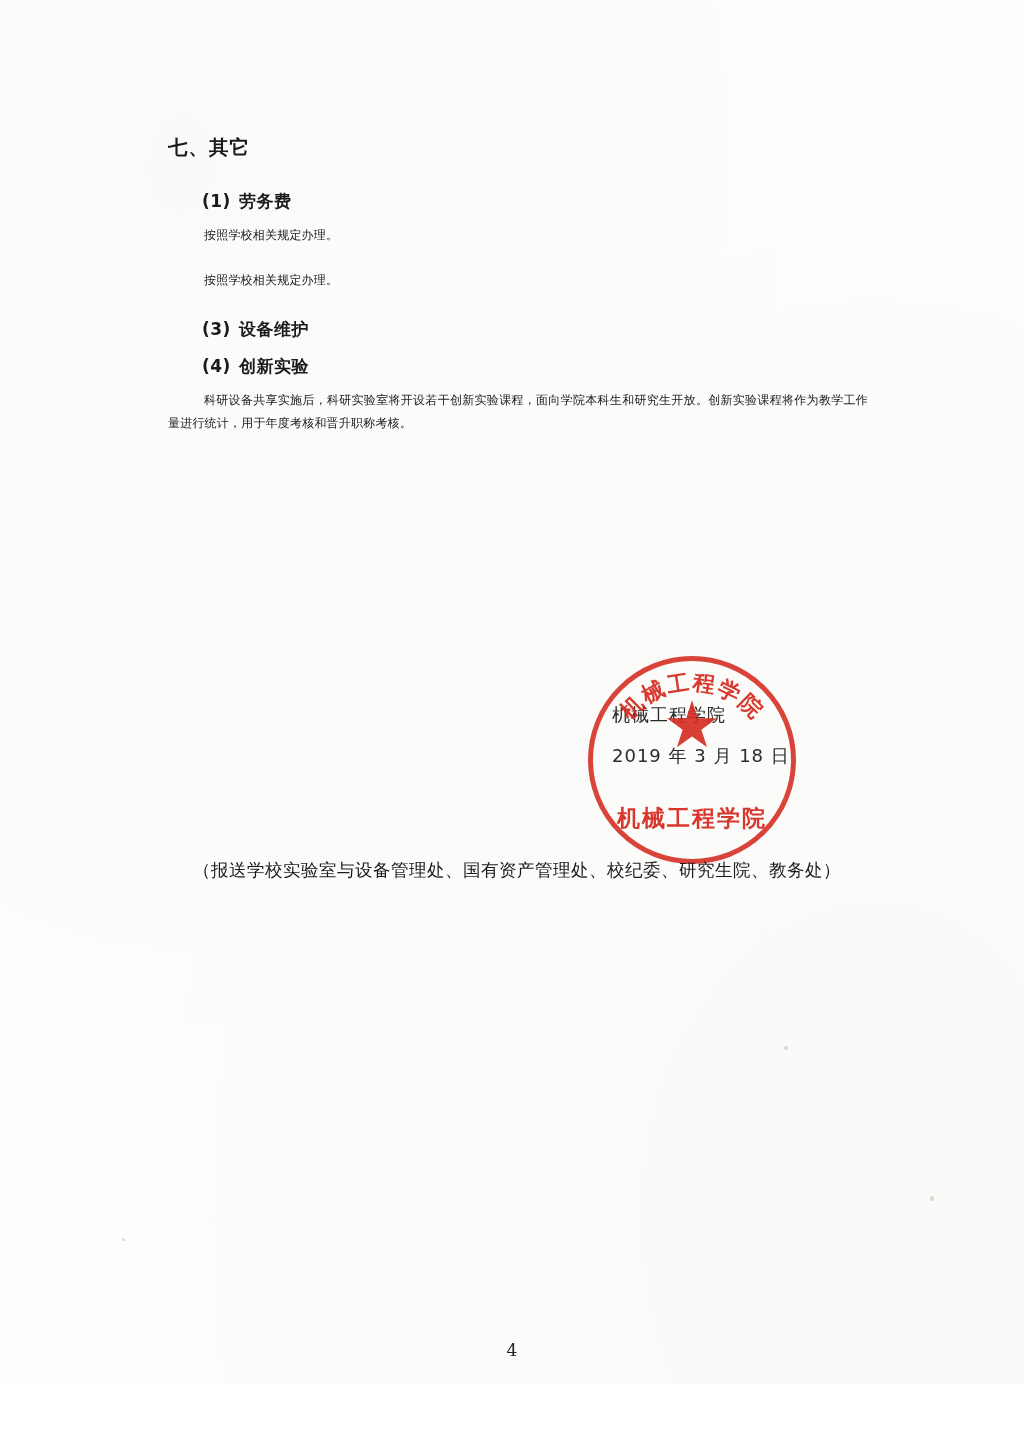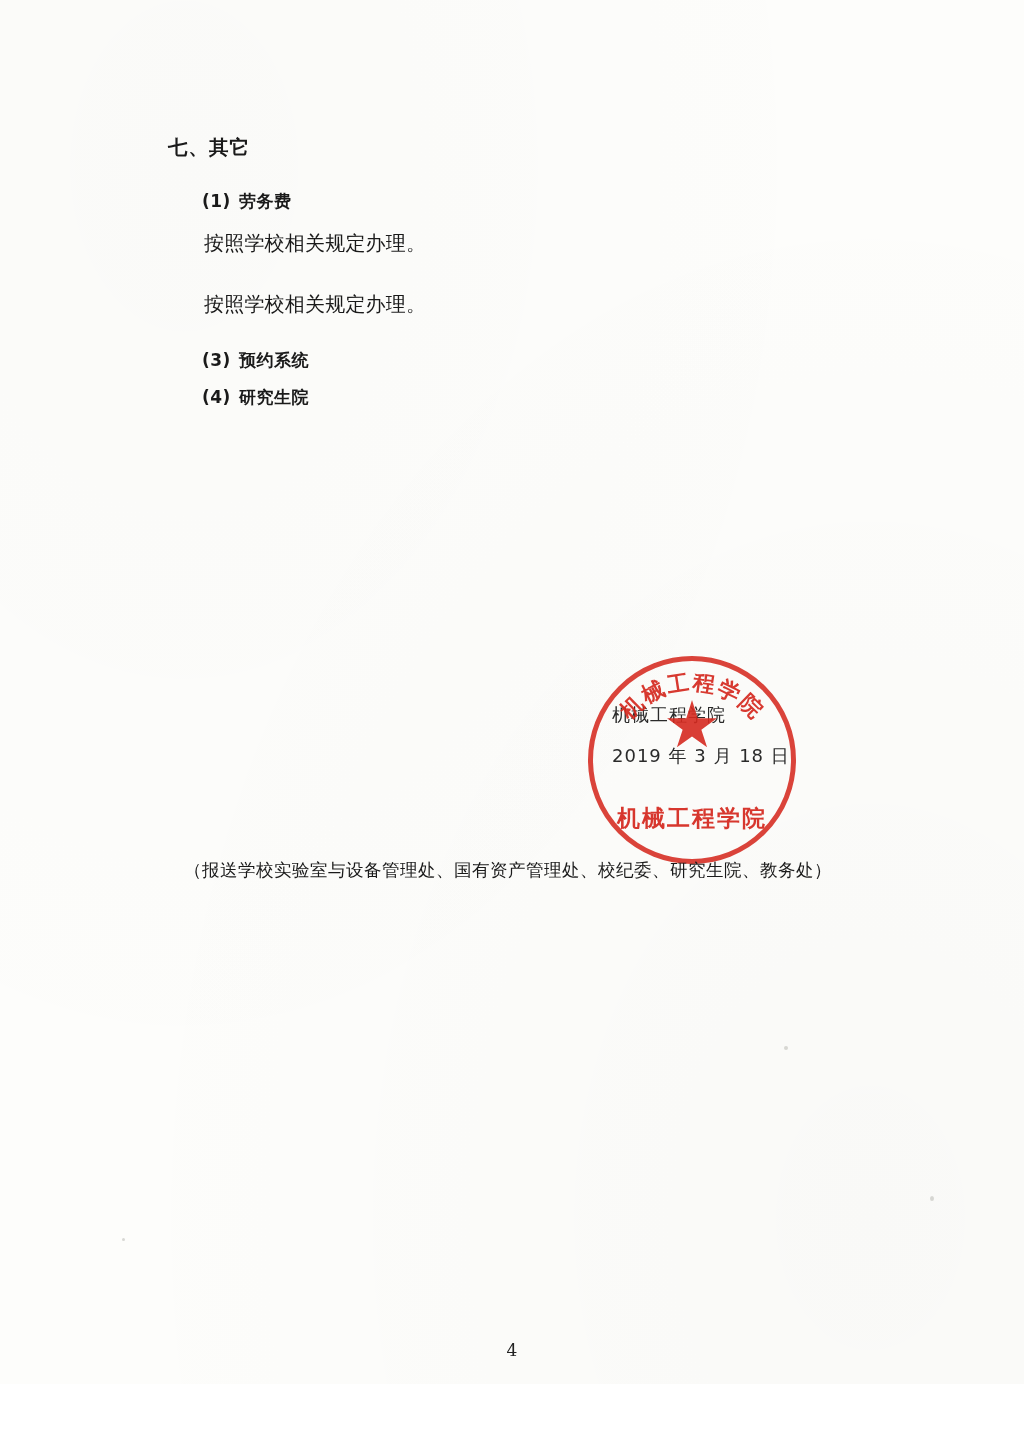--- a/index.html
+++ b/index.html
@@ -46,21 +46,21 @@
     font-weight: bold;
     margin: 0 0 8px 0;
     padding-left: 34px;
     letter-spacing: 0.5px;
     line-height: 1.7;
   }
   .sub-heading .num {
     margin-right: 8px;
   }
   .para {
-    font-size: 20px;
+    font-size: 12px;
     line-height: 1.95;
     margin: 0 0 18px 0;
     text-align: justify;
     text-justify: inter-ideograph;
     text-indent: 36px;
     letter-spacing: 0.2px;
   }
   .para.tight {
     margin-bottom: 22px;
   }
@@ -135,21 +135,21 @@
     text-align: center;
     color: #d5291f;
     font-size: 23px;
     font-weight: bold;
     letter-spacing: 2px;
     opacity: 0.93;
     font-family: "DejaVu Sans", "Liberation Sans", sans-serif;
   }
   .footnote {
     position: absolute;
-    left: 184px;
+    left: 193px;
     top: 858px;
     font-size: 17.5px;
     letter-spacing: 0.5px;
     color: #1a1a1a;
     font-family: "DejaVu Serif", "Liberation Serif", serif;
   }
   .page-number {
     position: absolute;
     left: 0;
     top: 1340px;
@@ -177,23 +177,24 @@
 
   <div class="content">
 
     <div class="heading"><span>七、</span><span>其它</span></div>
 
     <div class="sub-heading"><span class="num">(1)</span><span>劳务费</span></div>
     <p class="para tight">按照学校相关规定办理。</p>
 
     <p class="para tight">按照学校相关规定办理。</p>
 
-    <div class="sub-heading"><span class="num">(3)</span><span>预约系统</span></div>
-
-    <div class="sub-heading"><span class="num">(4)</span><span>研究生院</span></div>
+    <div class="sub-heading"><span class="num">(3)</span><span>设备维护</span></div>
+
+    <div class="sub-heading"><span class="num">(4)</span><span>创新实验</span></div>
+    <p class="para block">科研设备共享实施后，科研实验室将开设若干创新实验课程，面向学院本科生和研究生开放。创新实验课程将作为教学工作量进行统计，用于年度考核和晋升职称考核。</p>
 
   </div>
 
   <div class="sign-block">
     <div class="sign-line">机械工程学院</div>
     <div class="sign-line">2019 年 3 月 18 日</div>
   </div>
 
   <div class="seal">
     <div class="seal-ring"></div>

